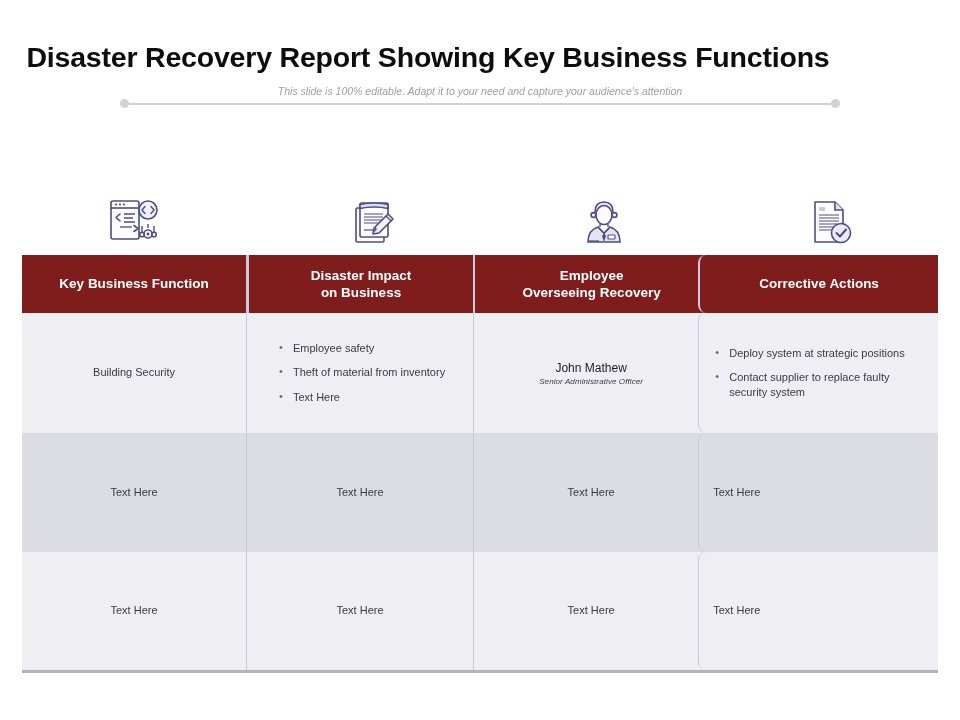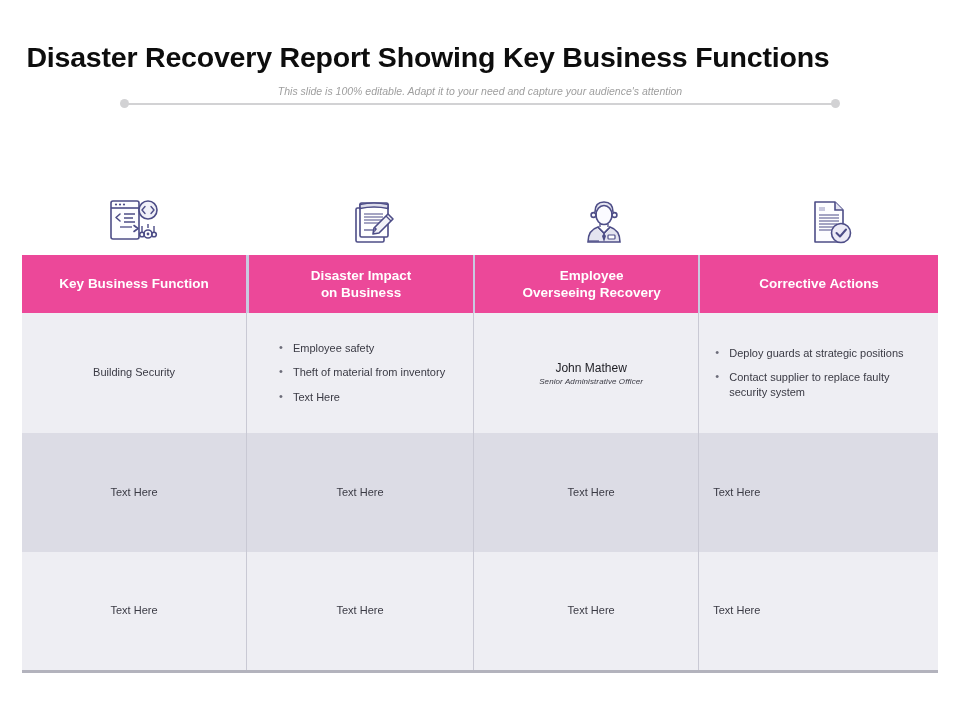--- a/index.html
+++ b/index.html
@@ -97,37 +97,37 @@
     top: 255px;
     width: 916px;
     border-bottom: 3px solid #b3b3bd;
   }
   .trow {
     display: flex;
     width: 916px;
   }
   .trow.head {
     height: 58px;
-    background: #ec4899;
+    background: #7f1d1d;
   }
   .trow.r1 { min-height: 120px; background: #eeeef3; }
   .trow.r2 { min-height: 119px; background: #dcdce5; }
   .trow.r3 { min-height: 118px; background: #eeeef3; }
 
   .tcell {
     position: relative;
     box-sizing: border-box;
     display: flex;
     flex-direction: column;
     justify-content: center;
   }
   .c1 { width: 228px; text-align: center; }
   .c2 { width: 231px; align-items: center; }
   .c3 { width: 229px; padding-left: 10px; }
-  .c4 { width: 244px; }
+  .c4 { width: 244px; border-radius: 8px; }
 
   .trow.head .tcell {
     align-items: center;
     justify-content: center;
     color: #ffffff;
     font-size: 13.5px;
     font-weight: bold;
     text-align: center;
     line-height: 1.28;
   }
@@ -293,21 +293,21 @@
       </ul>
     </div>
     <div class="tcell c3">
       <div class="person">
         <div class="person-name">John Mathew</div>
         <div class="person-role">Senior Administrative Officer</div>
       </div>
     </div>
     <div class="tcell c4">
       <ul class="bullets">
-        <li>Deploy guards at strategic positions</li>
+        <li>Deploy system at strategic positions</li>
         <li>Contact supplier to replace faulty security system</li>
       </ul>
     </div>
   </div>
 
   <div class="trow r2">
     <div class="tcell c1">
       <div class="cell-text">Text Here</div>
     </div>
     <div class="tcell c2">

